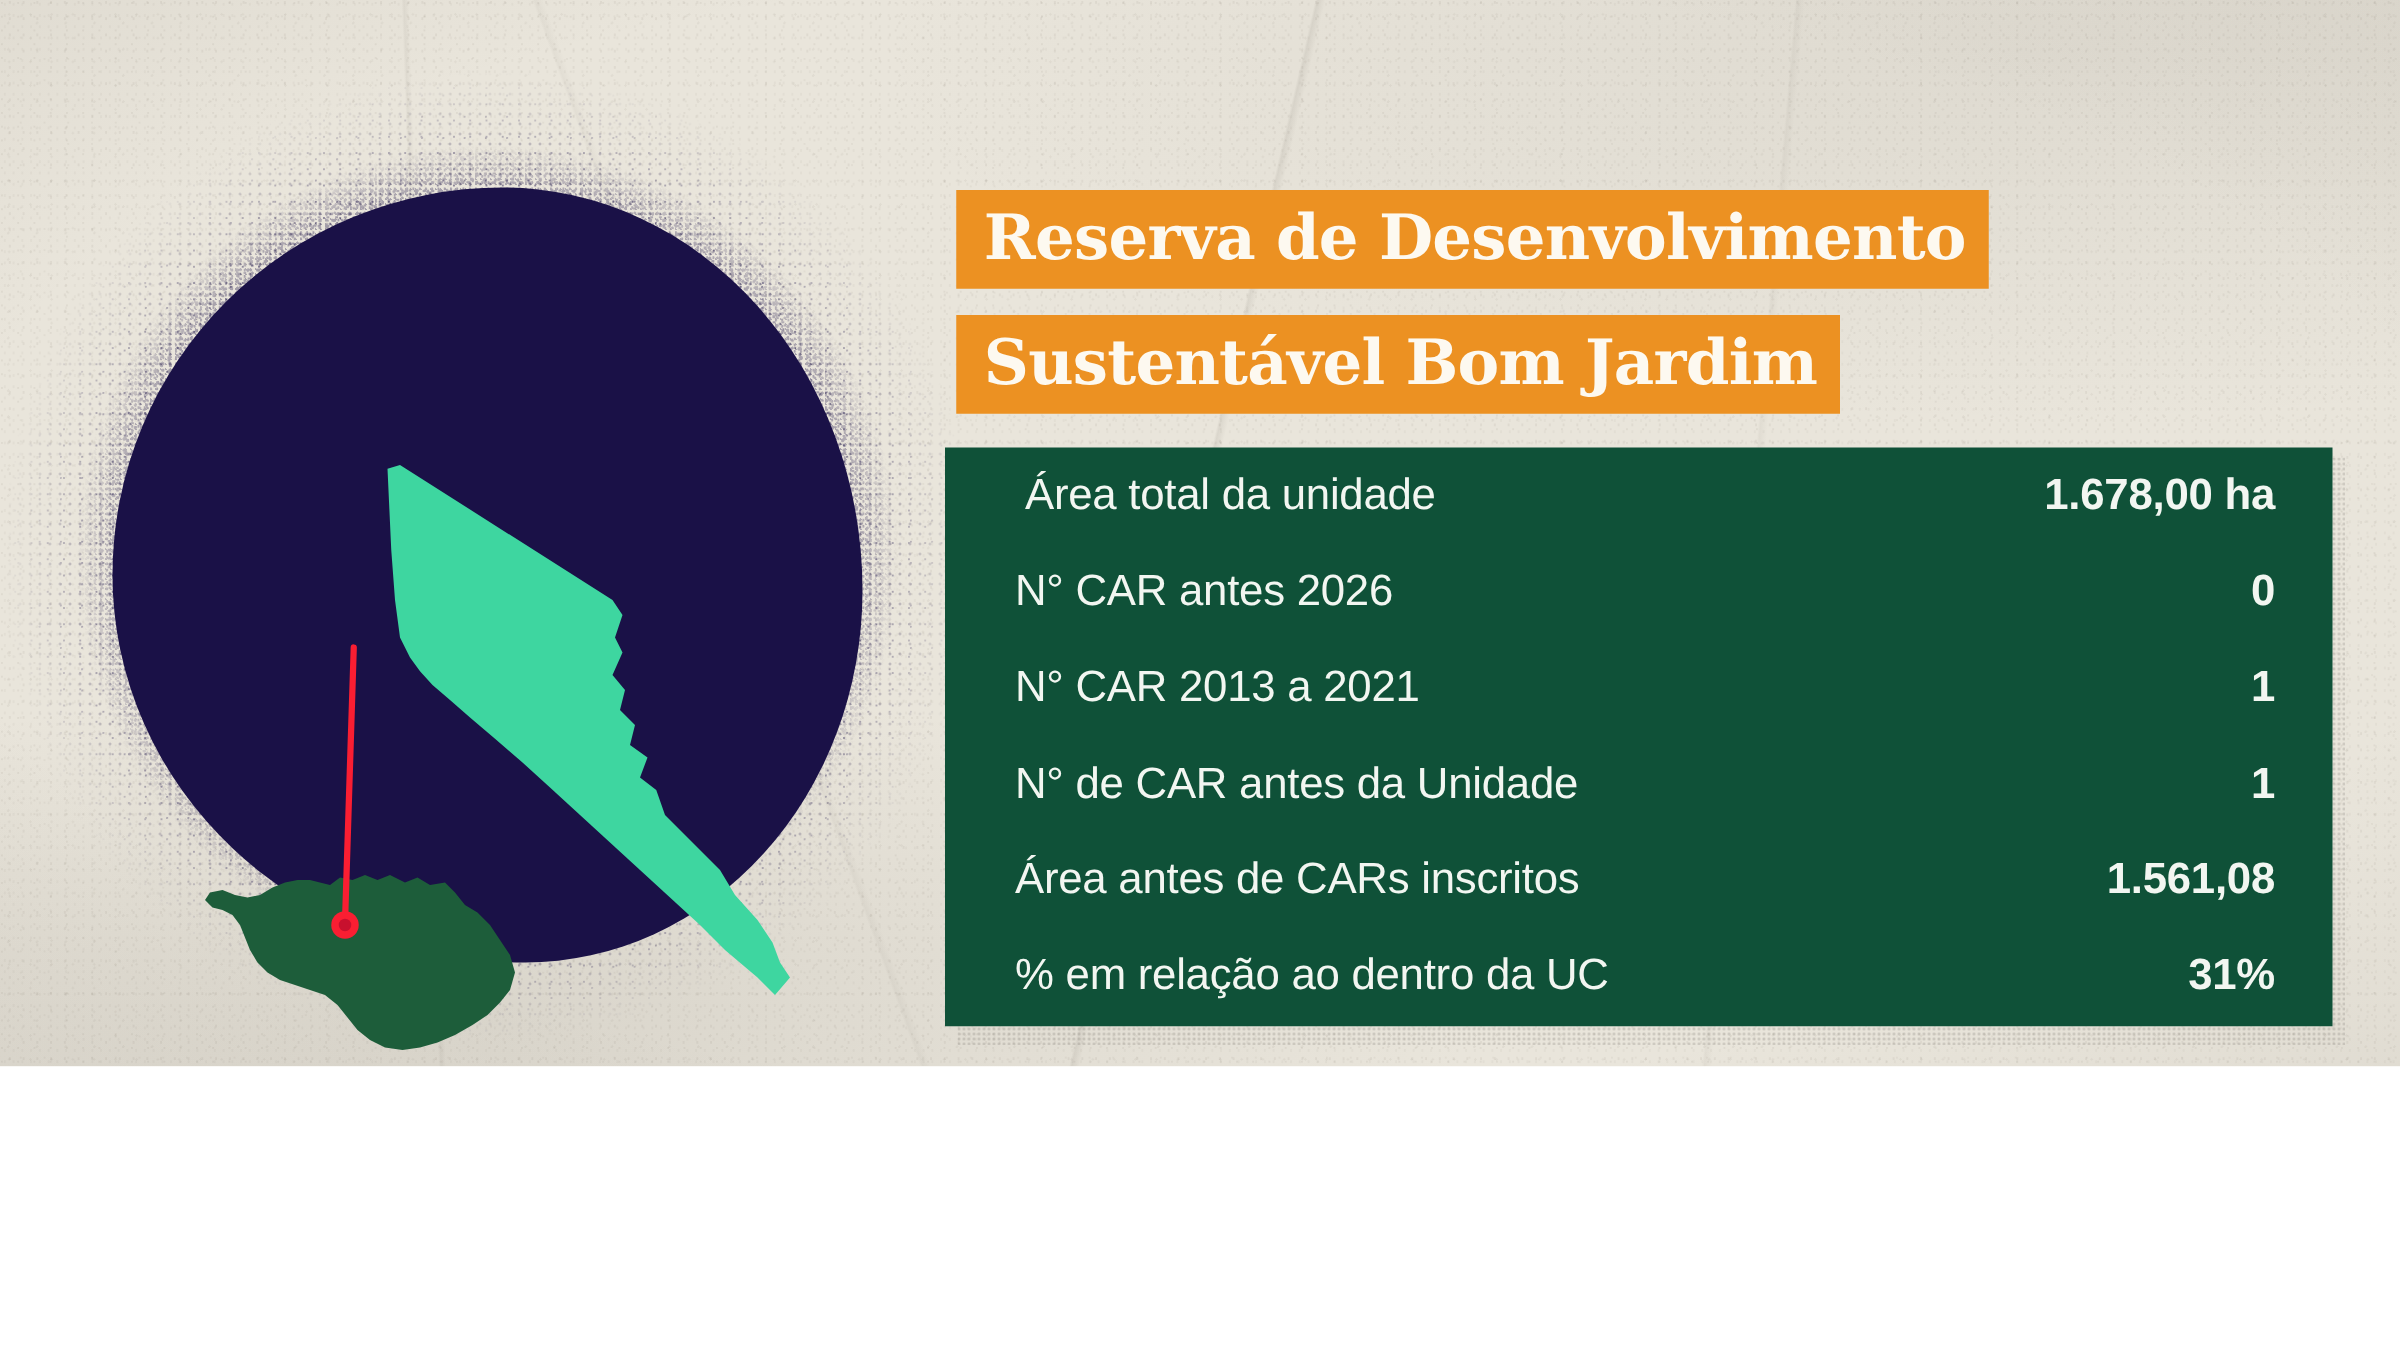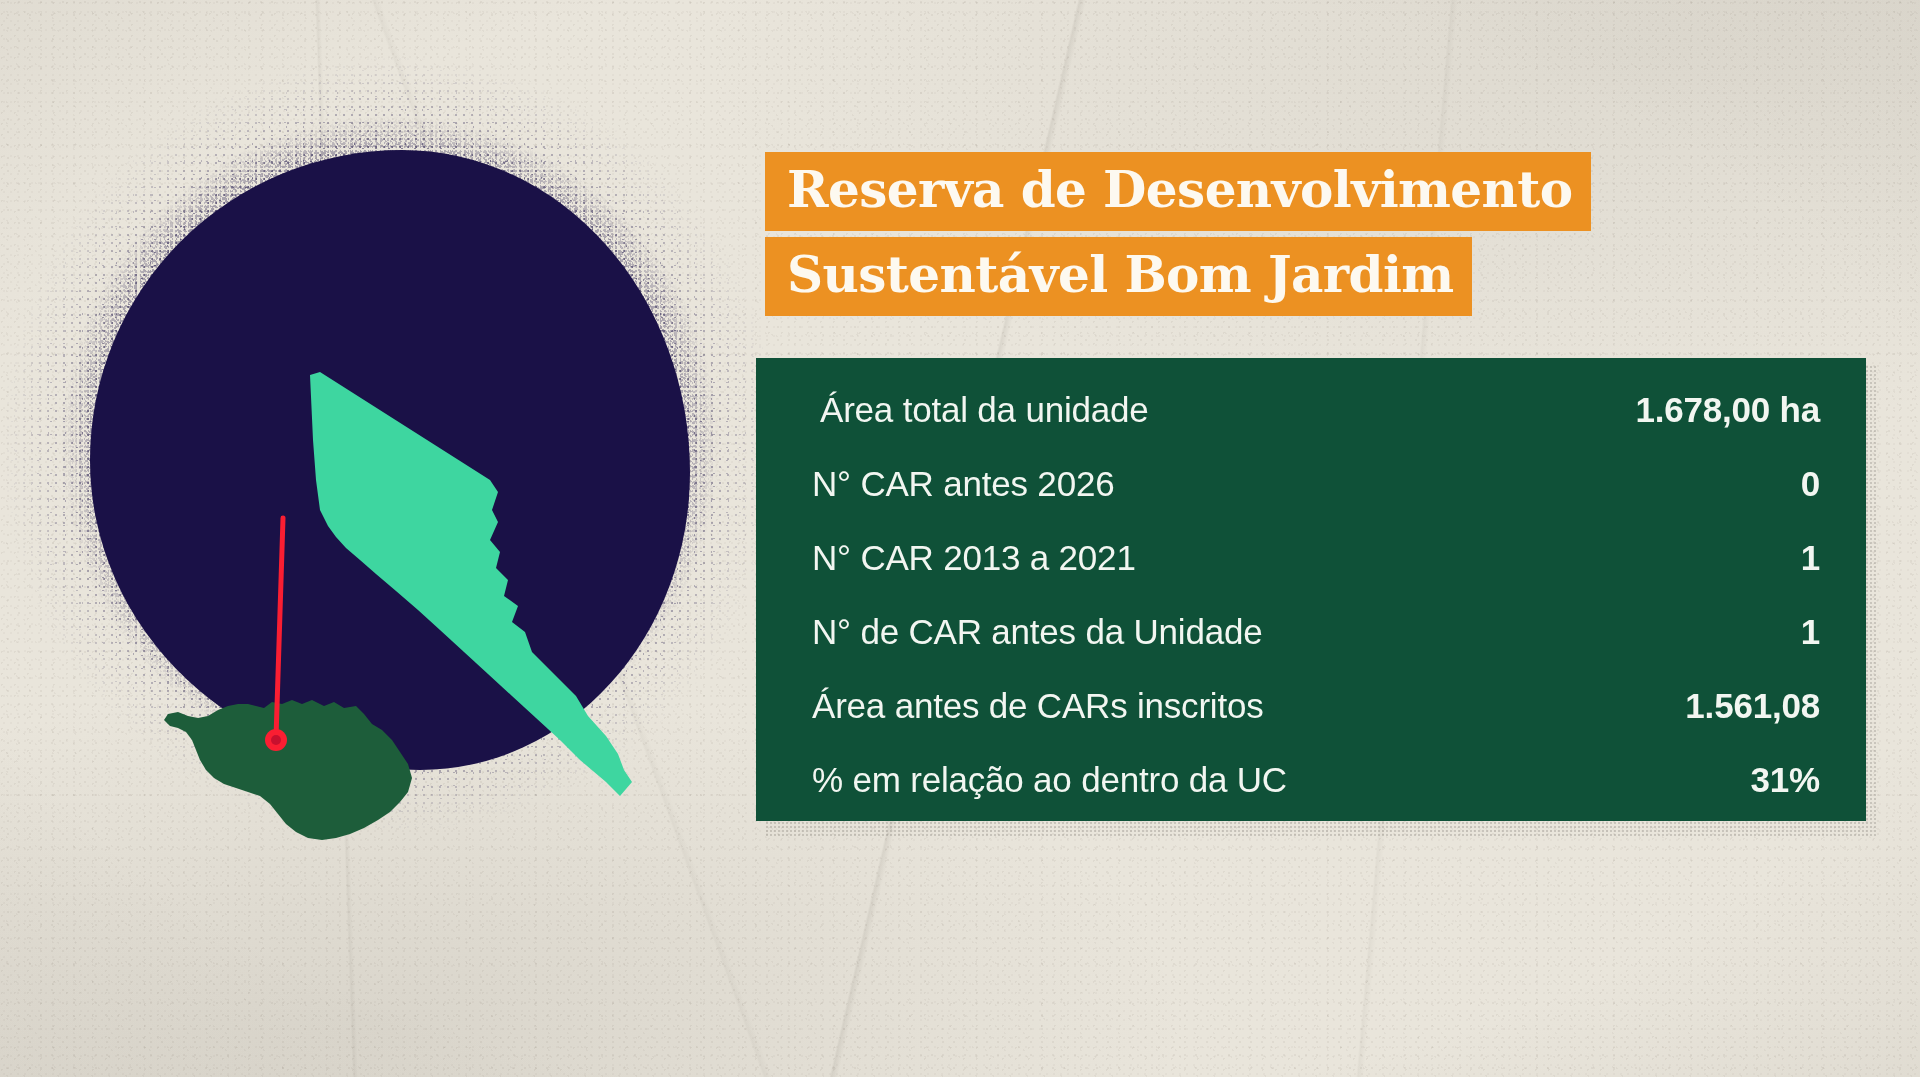--- a/index.html
+++ b/index.html
@@ -4,21 +4,21 @@
 <style>
   * { margin:0; padding:0; box-sizing:border-box; }
 
   html,body{
     width:1920px; height:1080px; overflow:hidden;
     font-family:"Liberation Sans", sans-serif;
   }
 
   
   #stage{
-    position:relative; width:1920px; height:1077px;
+    position:relative; width:1920px; height:853px;
     background:#e9e5db;
     overflow:hidden;
   }
   .paper-grain{
     position:absolute; inset:0;
     background-image:
       radial-gradient(circle at 12% 23%, rgba(120,112,98,.09) 0 1px, transparent 1px),
       radial-gradient(circle at 43% 61%, rgba(120,112,98,.08) 0 1px, transparent 1px),
       radial-gradient(circle at 71% 14%, rgba(120,112,98,.09) 0 1px, transparent 1px),
       radial-gradient(circle at 88% 78%, rgba(120,112,98,.07) 0 1px, transparent 1px),
@@ -99,34 +99,34 @@
     background:#ec9122;
     color:#fdf9f0;
     font-family:"DejaVu Serif", serif;
     font-weight:700;
     font-size:50px;
     line-height:1.0;
     letter-spacing:-0.6px;
     padding:13px 18px 16px 22px;
     white-space:nowrap;
   }
-  .title-line + .title-line{ margin-top:6px; }
+  .title-line + .title-line{ margin-top:21px; }
 
   
   .panel-shadow{
     position:absolute; left:766px; top:366px; width:1110px; height:470px;
     background:
       radial-gradient(circle at 30% 30%, rgba(40,36,30,.30) 0 1px, transparent 1.2px);
     background-size:4px 4px;
     opacity:.55;
   }
   .panel{
     position:absolute; left:756px; top:358px; width:1110px; height:463px;
     background:#0f5138;
-    padding:34px 46px 22px 56px;
+    padding:20px 46px 22px 56px;
     display:flex; flex-direction:column; justify-content:space-between;
   }
   .row{
     display:flex; align-items:baseline; justify-content:space-between;
     color:#f2f6f1;
     font-family:"Liberation Sans", sans-serif;
     font-size:35px;
     line-height:1.05;
     letter-spacing:-0.2px;
   }

